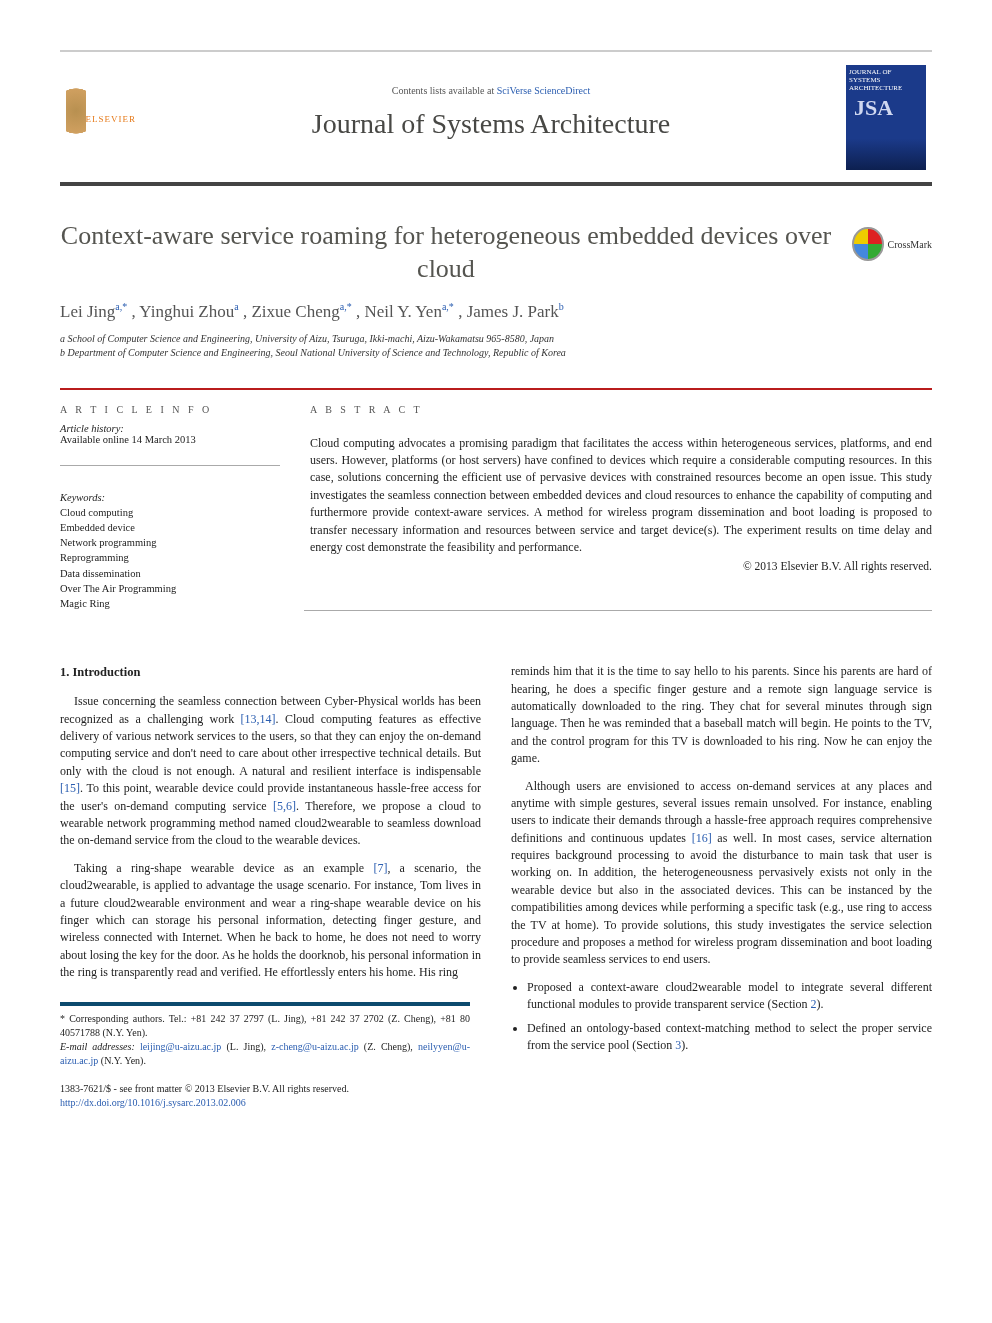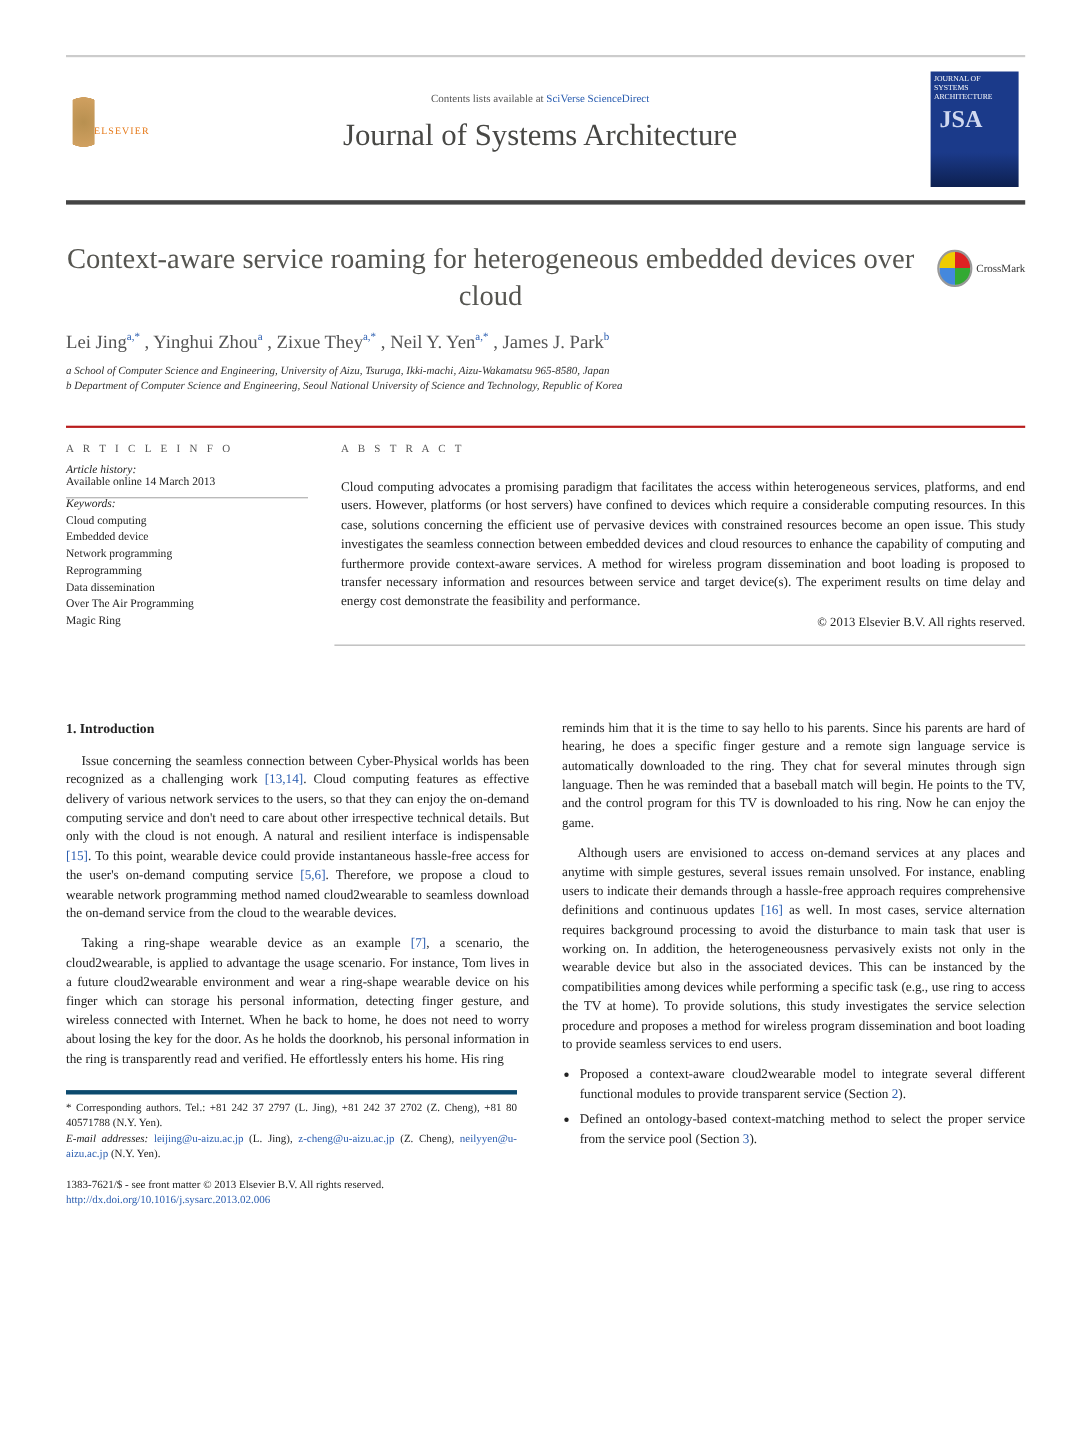--- a/index.html
+++ b/index.html
@@ -159,22 +159,22 @@
     font-size: 10.5px;
   }
   .section-label {
     letter-spacing: 3px;
     font-size: 10px;
     color: #555;
     margin-bottom: 8px;
   }
   .history {
     border-bottom: 1px solid #aaa;
-    padding-bottom: 8px;
-    margin-bottom: 0;
+    padding-bottom: 20px;
+    margin-bottom: 26px;
   }
   .history-line { font-style: italic; }
   .keywords-label { font-style: italic; margin-bottom: 2px; }
   .keywords-list { line-height: 1.45; }
 
   .abstract {
     flex: 1;
     padding-top: 14px;
     padding-left: 6px;
     padding-bottom: 14px;
@@ -188,21 +188,21 @@
   }
   .copyright {
     text-align: right;
     font-size: 11.5px;
     margin-top: 4px;
   }
 
   .body-columns {
     display: flex;
     gap: 30px;
-    margin-top: 66px;
+    margin-top: 52px;
     font-size: 12px;
     line-height: 1.45;
     text-align: justify;
   }
   .col { flex: 1; }
   .sec-heading {
     font-weight: bold;
     font-size: 12.5px;
     margin-bottom: 12px;
   }
@@ -263,21 +263,21 @@
     <div class="article-title">Context-aware service roaming for heterogeneous embedded devices over cloud</div>
     <div class="crossmark">
       <div class="crossmark-icon"></div>
       <div class="crossmark-text">CrossMark</div>
     </div>
   </div>
 
   <div class="authors">
     <span>Lei Jing</span><sup>a,*</sup>
     <span>, Yinghui Zhou</span><sup>a</sup>
-    <span>, Zixue They</span><sup>a,*</sup>
+    <span>, Zixue Cheng</span><sup>a,*</sup>
     <span>, Neil Y. Yen</span><sup>a,*</sup>
     <span>, James J. Park</span><sup>b</sup>
   </div>
 
   <div class="affiliations">
     <div>a School of Computer Science and Engineering, University of Aizu, Tsuruga, Ikki-machi, Aizu-Wakamatsu 965-8580, Japan</div>
     <div>b Department of Computer Science and Engineering, Seoul National University of Science and Technology, Republic of Korea</div>
   </div>
 
   <div class="info-abstract">

